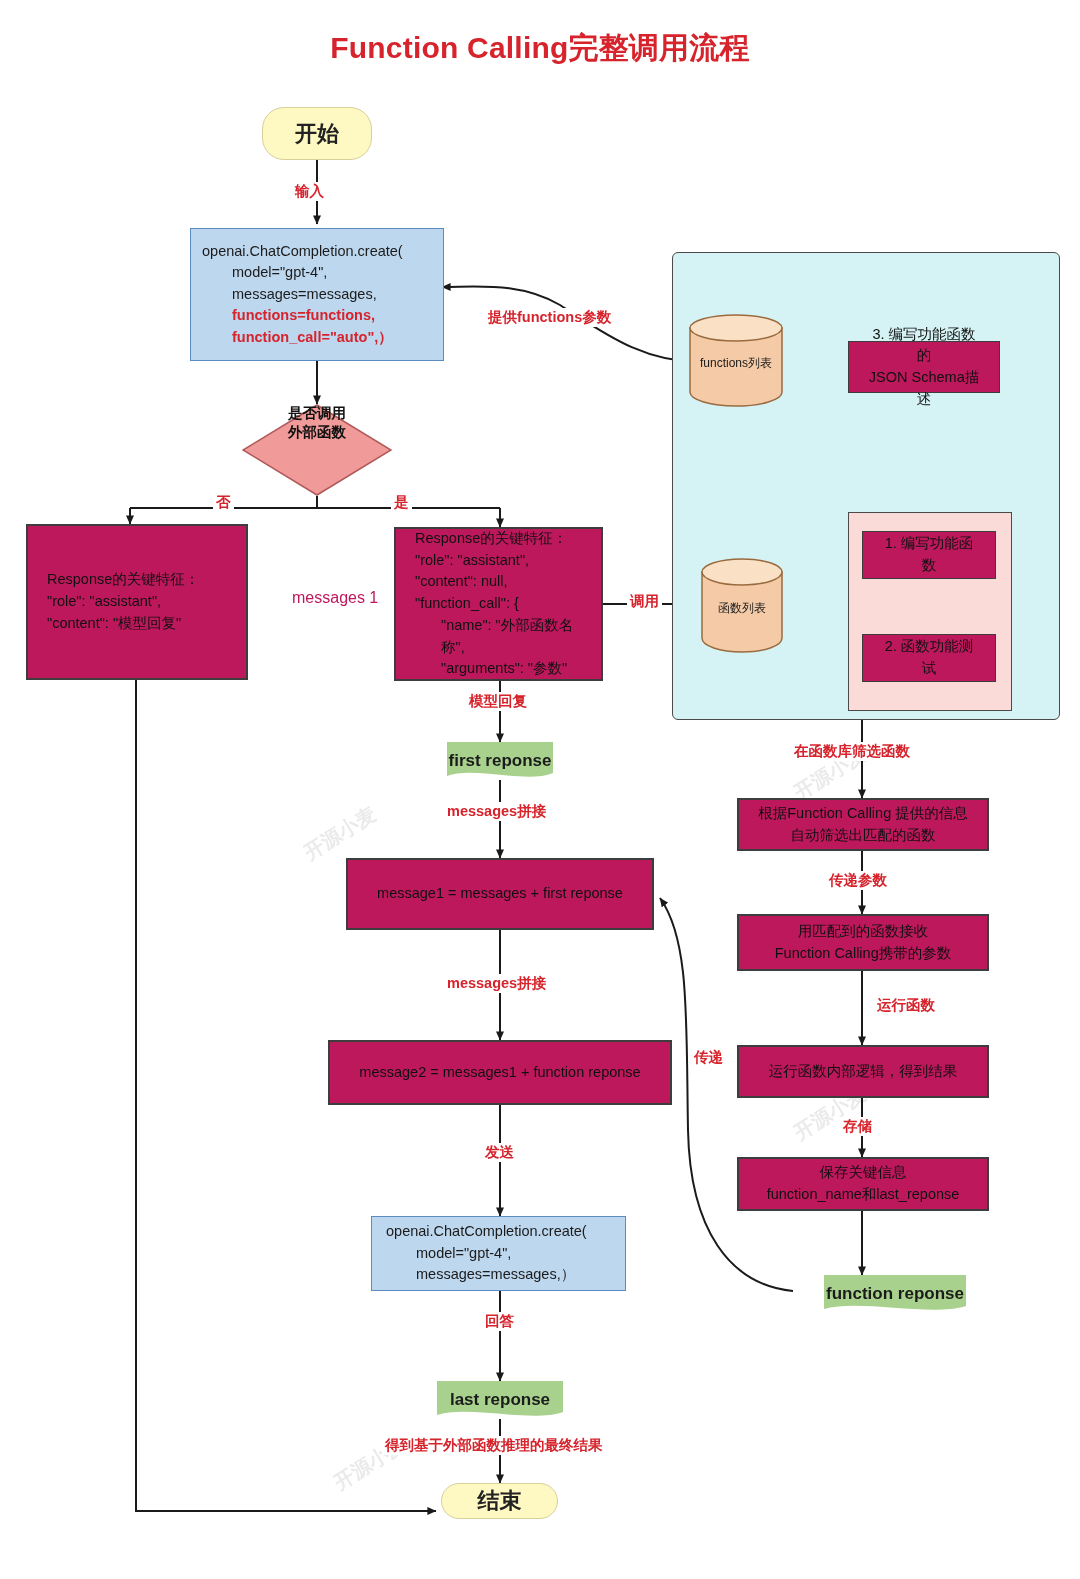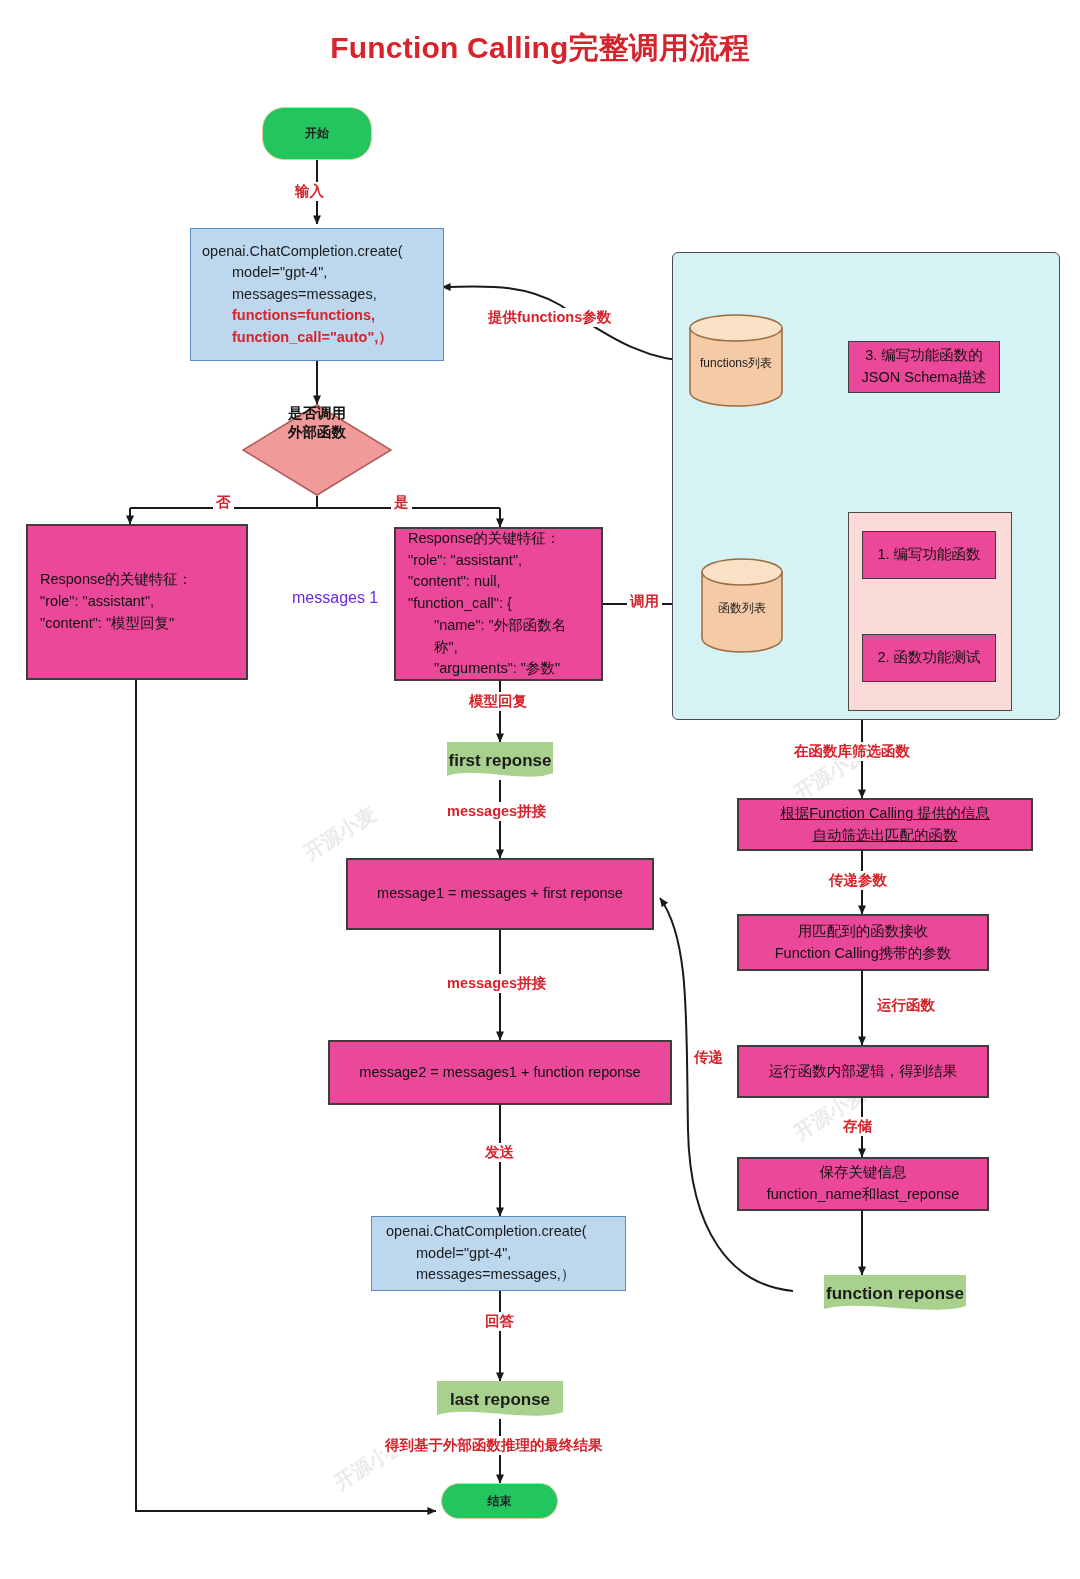--- a/index.html
+++ b/index.html
@@ -39,47 +39,47 @@
     top: 28px;
     width: 1080px;
     text-align: center;
     font-size: 30px;
     font-weight: bold;
     color: #d6232c;
     letter-spacing: 0.2px;
     z-index: 5;
   }
   .terminal {
-    background: #22c55e;
+    background: #fef9c3;
     border: 1px solid #d8cf9a;
     border-radius: 22px;
     text-align: center;
-    font-size: 12px;
+    font-size: 22px;
     font-weight: bold;
     color: #222;
     align-items: center;
     justify-content: center;
   }
   .codebox {
     background: #bdd7ee;
     border: 1px solid #5b8bc0;
     font-size: 14.5px;
     line-height: 1.48;
     color: #1b1b1b;
     padding: 9px 0 9px 11px;
   }
   .codebox .ind { padding-left: 30px; }
   .codebox .hl { color: #d6232c; font-weight: bold; }
   .greybox {
-    background: #ec4899;
+    background: #be185d;
     border: 2px solid #3d3d3d;
     font-size: 14.5px;
     line-height: 1.5;
     color: #101010;
-    padding: 8px 12px;
+    padding: 8px 19px;
   }
   .greybox.center { text-align: center; align-items: center; }
   .greybox .ind2 { padding-left: 26px; }
   .decision {
     width: 150px;
     height: 92px;
     position: absolute;
     z-index: 3;
   }
   .decision .dshape {
@@ -161,21 +161,21 @@
     position: absolute;
     font-size: 14.5px;
     font-weight: bold;
     color: #d6232c;
     white-space: nowrap;
     z-index: 4;
     background: #ffffff;
     padding: 0 3px;
   }
   .elabel.blue {
-    color: #6d28d9;
+    color: #be185d;
     font-weight: normal;
     font-size: 16px;
   }
   .wm {
     position: absolute;
     color: rgba(140,140,140,0.18);
     font-size: 20px;
     transform: rotate(-32deg);
     z-index: 0;
     white-space: nowrap;
@@ -351,21 +351,21 @@
     <svg width="84" height="98" viewBox="0 0 84 98">
       <path d="M2,16 L2,82 C2,90 20,96 42,96 C64,96 82,90 82,82 L82,16 Z" fill="#f5cba7" stroke="#9a6b3f" stroke-width="1.5"></path>
       <ellipse cx="42" cy="16" rx="40" ry="13" fill="#fae0c5" stroke="#9a6b3f" stroke-width="1.5"></ellipse>
     </svg>
     <div class="ctext">
       <span>函数</span>
       <span>列表</span>
     </div>
   </div>
 
-  <div class="node greybox center" style="left:737px; top:798px; width:296px; height:53px;text-decoration:underline;">
+  <div class="node greybox center" style="left:737px; top:798px; width:252px; height:53px;">
     <div>根据Function Calling 提供的信息</div>
     <div>自动筛选出匹配的函数</div>
   </div>
 
   <div class="node greybox center" style="left:737px; top:914px; width:252px; height:57px;">
     <div>用匹配到的函数接收</div>
     <div>Function Calling携带的参数</div>
   </div>
 
   <div class="node greybox center" style="left:737px; top:1045px; width:252px; height:53px;">

